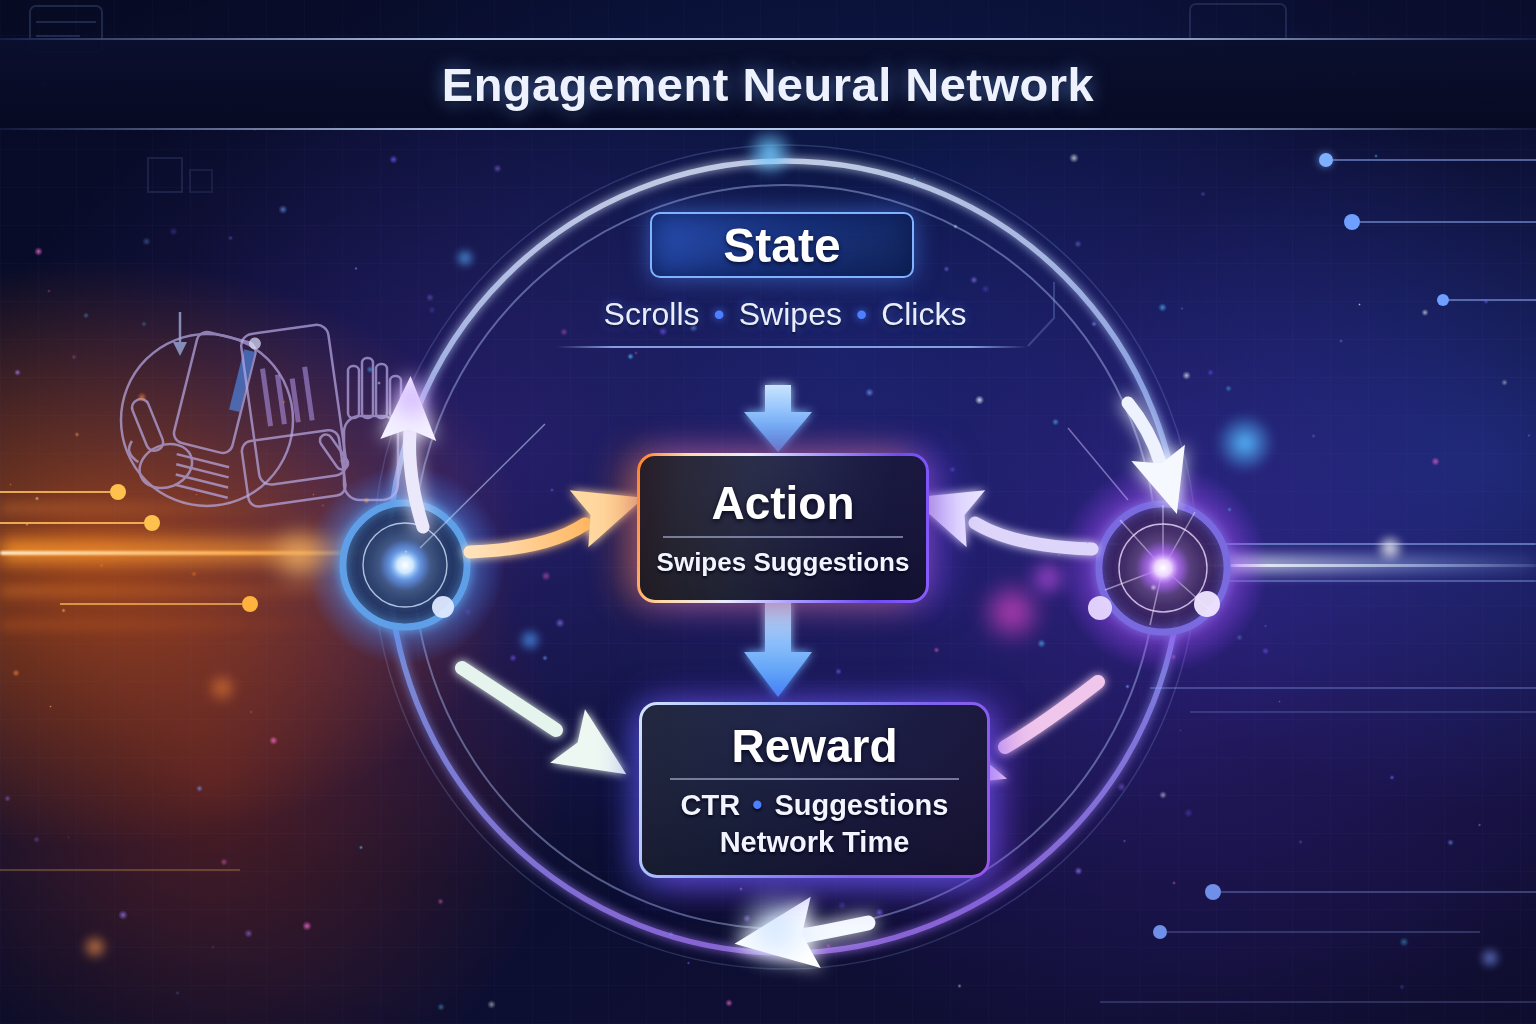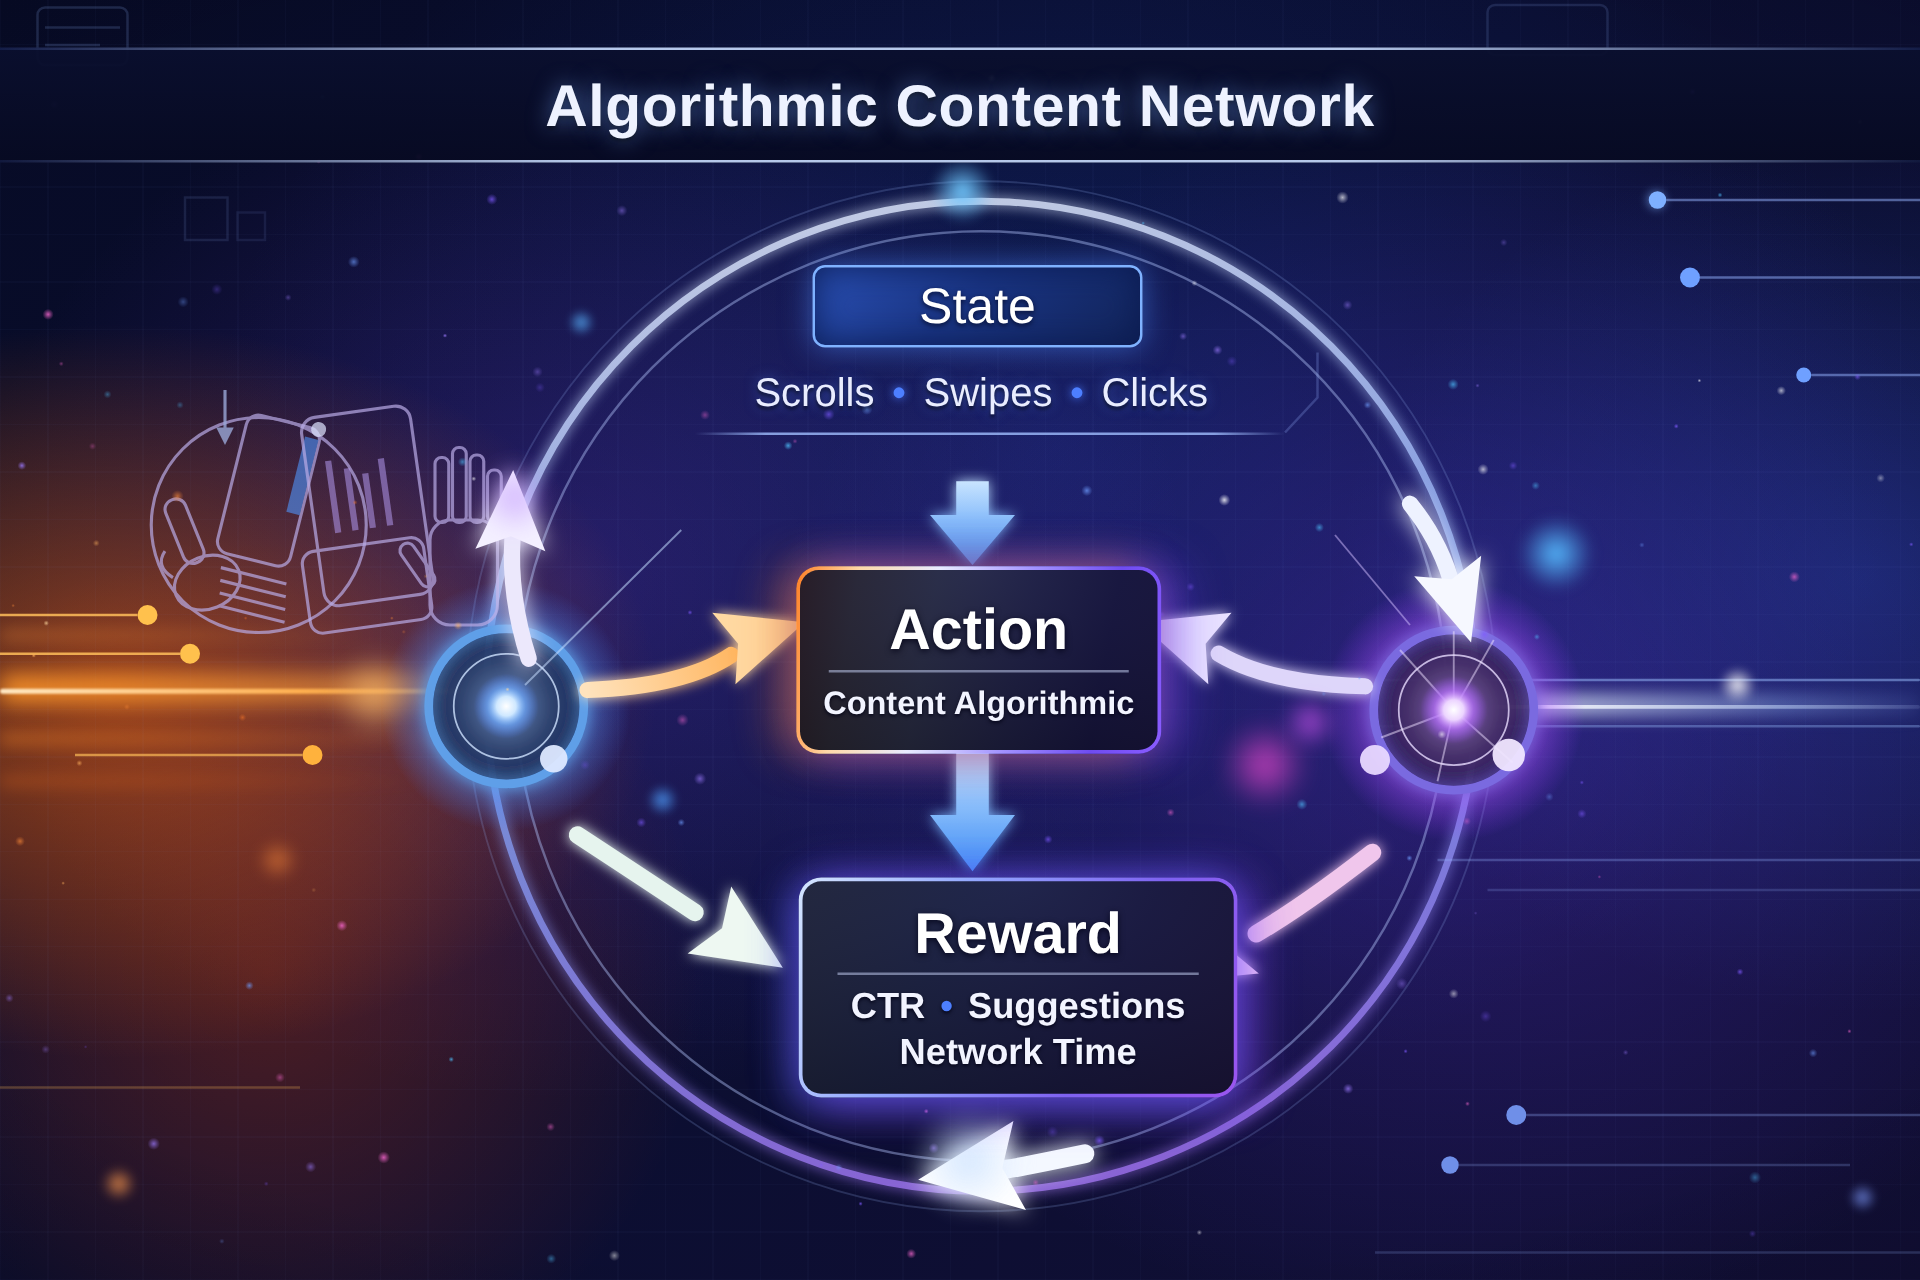--- a/index.html
+++ b/index.html
@@ -44,21 +44,21 @@
   .title-band::before,.title-band::after{content:"";position:absolute;left:0;right:0;height:2px;
       background:linear-gradient(90deg,rgba(90,130,255,.12),rgba(200,220,255,.9) 30%,rgba(200,220,255,.9) 70%,rgba(90,130,255,.12));}
   .title-band::before{top:0;} .title-band::after{bottom:0;}
   .title-band h1{margin:0;font-size:47px;font-weight:700;letter-spacing:.5px;color:#eef2ff;
       text-shadow:0 0 18px rgba(120,170,255,.55),0 2px 3px rgba(0,0,0,.6);}
   
   .state-box{left:650px;top:212px;width:260px;height:62px;border-radius:10px;z-index:20;
       border:2px solid #7fb2ff;display:flex;align-items:center;justify-content:center;
       background:linear-gradient(135deg,#2a50b4 0%,#1a3584 45%,#122459 100%);
       box-shadow:0 0 24px rgba(80,140,255,.55), inset 0 0 26px rgba(10,25,80,.9);}
-  .state-box .lbl{font-size:40px;font-weight:400;color:#ffffff;text-shadow:0 2px 4px rgba(0,0,20,.7);}
+  .state-box .lbl{font-size:48px;font-weight:700;color:#ffffff;text-shadow:0 2px 4px rgba(0,0,20,.7);}
   .state-items{left:368px;top:296px;width:834px;text-align:center;z-index:20;
       font-size:32px;font-weight:400;color:#e9edff;text-shadow:0 0 10px rgba(90,140,255,.5),0 2px 3px rgba(0,0,0,.7);}
   .state-items .dot{color:#4d7fff;margin:0 14px;text-shadow:0 0 8px rgba(70,120,255,.9);}
   .state-underline{left:556px;top:346px;width:472px;height:2px;z-index:20;
       background:linear-gradient(90deg,rgba(150,180,255,0),rgba(160,190,255,.8) 12%,rgba(160,190,255,.8) 88%,rgba(150,180,255,0));}
   .gbox{position:absolute;border-radius:18px;padding:3px;z-index:20;}
   .gbox .inner{width:100%;height:100%;border-radius:15px;box-sizing:border-box;
       background:radial-gradient(130% 140% at 50% 0%,rgba(18,22,52,.88),rgba(4,6,18,.9));
       display:flex;flex-direction:column;align-items:center;justify-content:center;}
   .action-wrap{left:637px;top:453px;width:286px;height:144px;
@@ -441,36 +441,36 @@
 <div class="decor" style="left: 81px; top: 933px; width: 28px; height: 28px; opacity: 0.8; background: radial-gradient(circle, rgb(255, 154, 77) 0%, rgba(255, 154, 77, 0.4) 40%, transparent 70%); filter: blur(4px);"></div>
 <div class="decor" style="left: 1478px; top: 946px; width: 24px; height: 24px; opacity: 0.7; background: radial-gradient(circle, rgb(127, 157, 255) 0%, rgba(127, 157, 255, 0.4) 40%, transparent 70%); filter: blur(3px);"></div>
 <div class="decor" style="left: 977px; top: 577px; width: 70px; height: 70px; opacity: 0.75; background: radial-gradient(circle, rgb(255, 77, 216) 0%, rgba(255, 77, 216, 0.4) 40%, transparent 70%); filter: blur(9px);"></div>
 <div class="decor" style="left: 1026px; top: 556px; width: 44px; height: 44px; opacity: 0.7; background: radial-gradient(circle, rgb(224, 90, 255) 0%, rgba(224, 90, 255, 0.4) 40%, transparent 70%); filter: blur(7px);"></div>
 <div class="decor" style="left: 454px; top: 247px; width: 22px; height: 22px; opacity: 0.8; background: radial-gradient(circle, rgb(90, 180, 255) 0%, rgba(90, 180, 255, 0.4) 40%, transparent 70%); filter: blur(3px);"></div>
 <div class="decor" style="left: 205px; top: 671px; width: 34px; height: 34px; opacity: 0.6; background: radial-gradient(circle, rgb(255, 140, 58) 0%, rgba(255, 140, 58, 0.4) 40%, transparent 70%); filter: blur(5px);"></div>
 <div class="decor" style="left: 382px; top: 368px; width: 60px; height: 60px; opacity: 0.55; background: radial-gradient(circle, rgb(176, 122, 255) 0%, rgba(176, 122, 255, 0.4) 40%, transparent 70%); filter: blur(9px);"></div>
 <div class="decor" style="left: 265px; top: 521px; width: 70px; height: 70px; opacity: 0.8; background: radial-gradient(circle, rgb(255, 192, 112) 0%, rgba(255, 192, 112, 0.4) 40%, transparent 70%); filter: blur(9px);"></div>
 <div class="decor" style="left: 1314px; top: 149px; width: 22px; height: 22px; opacity: 0.8; background: radial-gradient(circle, rgb(127, 176, 255) 0%, rgba(127, 176, 255, 0.4) 40%, transparent 70%); filter: blur(3px);"></div>
 <div class="abs title-band">
-  <h1>Algorithmic Content Network</h1>
+  <h1>Engagement Neural Network</h1>
 </div>
 
 <div class="abs state-box">
   <span class="lbl">State</span>
 </div>
 <div class="abs state-items">
   <span>Scrolls</span><span class="dot">•</span><span>Swipes</span><span class="dot">•</span><span>Clicks</span>
 </div>
 <div class="abs state-underline"></div>
 
 <div class="gbox action-wrap">
   <div class="inner">
     <span class="lbl">Action</span>
     <div class="sep"></div>
-    <span class="sub">Content Algorithmic</span>
+    <span class="sub">Swipes Suggestions</span>
   </div>
 </div>
 
 <div class="gbox reward-wrap">
   <div class="inner">
     <span class="lbl">Reward</span>
     <div class="sep"></div>
     <span class="sub">
       <span>CTR</span><span class="dot">•</span><span>Suggestions</span>
     </span>

